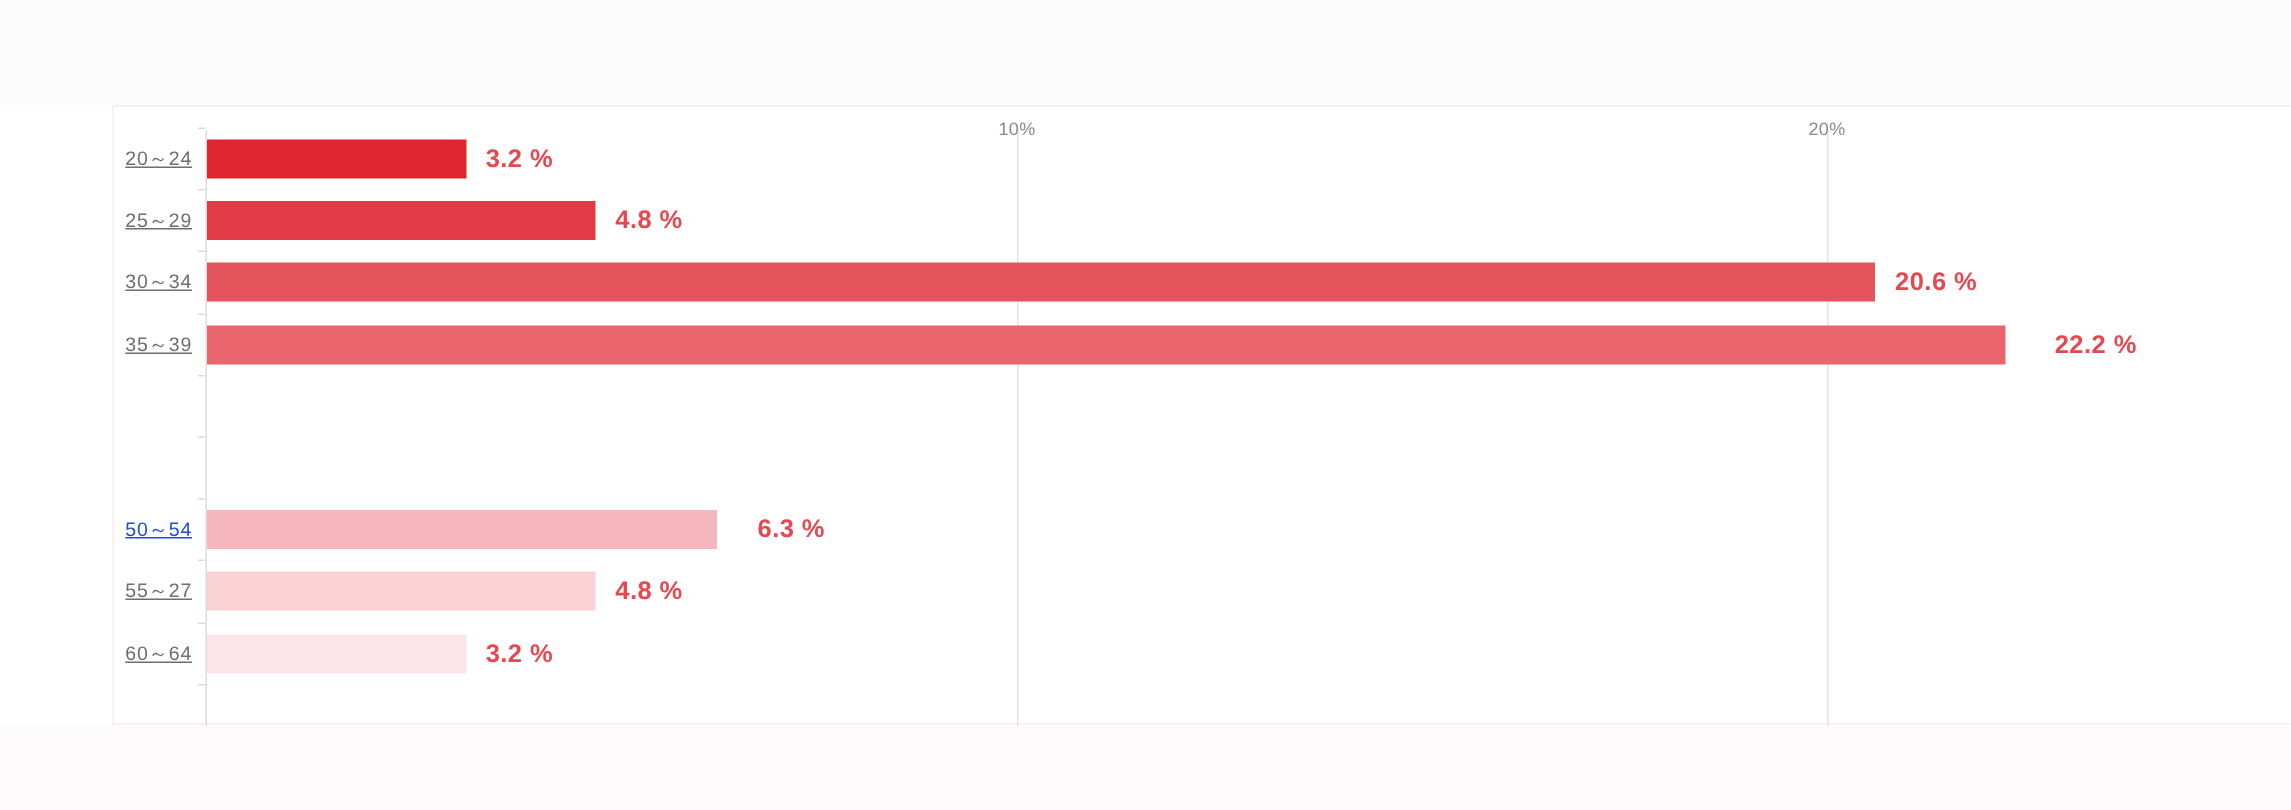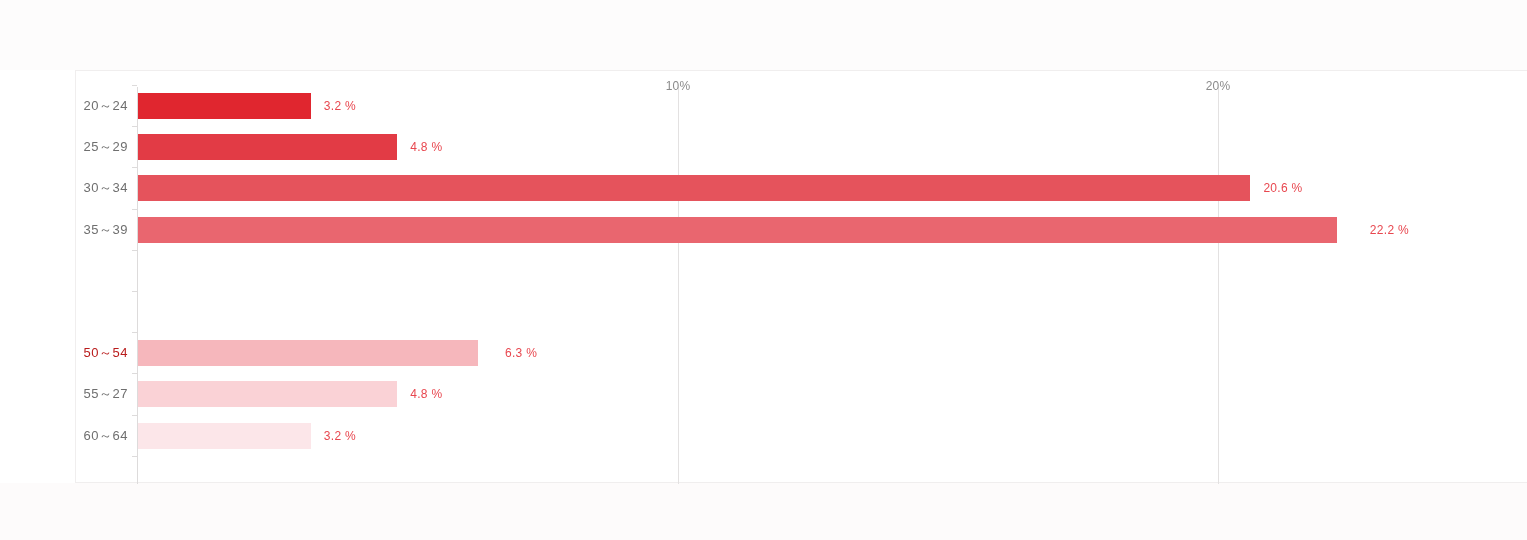--- a/index.html
+++ b/index.html
@@ -101,33 +101,34 @@
   }
   .row-label {
     position: absolute;
     right: 1399px;
     top: 50%;
     transform: translateY(-50%);
     font-size: 13px;
     color: #6f6f6f;
     white-space: nowrap;
     letter-spacing: 0.5px;
+    text-decoration: underline;
   }
   .bar {
     position: absolute;
     left: 62px;
     top: 0;
     height: 26px;
   }
   .bar-value {
     position: absolute;
     top: 50%;
     transform: translateY(-50%);
-    font-size: 12px;
-    font-weight: normal;
+    font-size: 17px;
+    font-weight: bold;
     color: #e8474f;
     white-space: nowrap;
     letter-spacing: 0.3px;
   }
 </style>
 </head>
 <body>
 
 <div class="page-band"></div>
 <div class="page-lower"></div>
@@ -159,21 +160,21 @@
       <div class="y-tick" style="top: 96.4px; background: rgb(221, 219, 219);"></div>
       <div class="row" style="top: 145.6px;">
         <div class="row-label" style="color: rgb(111, 111, 111);">35～39</div>
         <div class="bar" style="width: 1198.8px; background: rgb(233, 102, 111);"></div>
         <div class="bar-value" style="left: 1273.8px; color: rgb(232, 71, 79); margin-left: 20px;">22.2 %</div>
       </div>
       <div class="y-tick" style="top: 137.6px; background: rgb(221, 219, 219);"></div>
       <div class="y-tick" style="top: 178.8px; background: rgb(221, 219, 219);"></div>
       <div class="y-tick" style="top: 220px; background: rgb(221, 219, 219);"></div>
       <div class="row" style="top: 269.2px;">
-        <div class="row-label" style="color: #b91c1c;">50～54</div>
+        <div class="row-label" style="color: #1d4ed8;">50～54</div>
         <div class="bar" style="width: 340.2px; background: rgb(246, 183, 188);"></div>
         <div class="bar-value" style="left: 429px; color: rgb(232, 71, 79);">6.3 %</div>
       </div>
       <div class="y-tick" style="top: 261.2px; background: rgb(221, 219, 219);"></div>
       <div class="row" style="top: 310.4px;">
         <div class="row-label" style="color: rgb(111, 111, 111);">55～27</div>
         <div class="bar" style="width: 259.2px; background: rgb(250, 210, 214);"></div>
         <div class="bar-value" style="left: 334.2px; color: rgb(232, 71, 79);">4.8 %</div>
       </div>
       <div class="y-tick" style="top: 302.4px; background: rgb(221, 219, 219);"></div>

